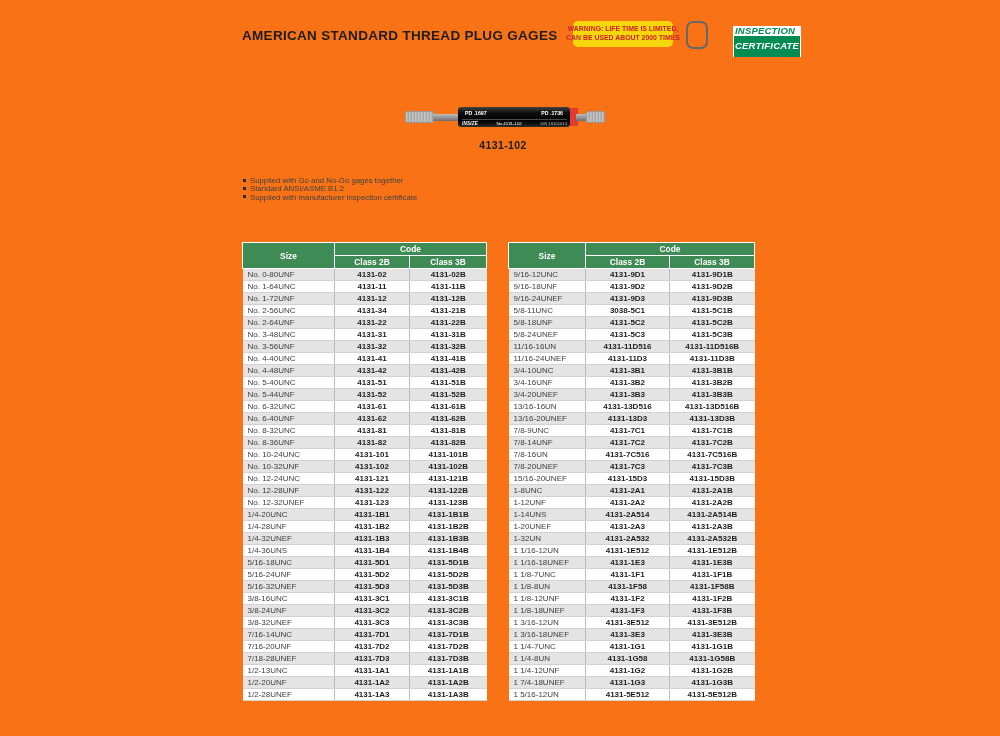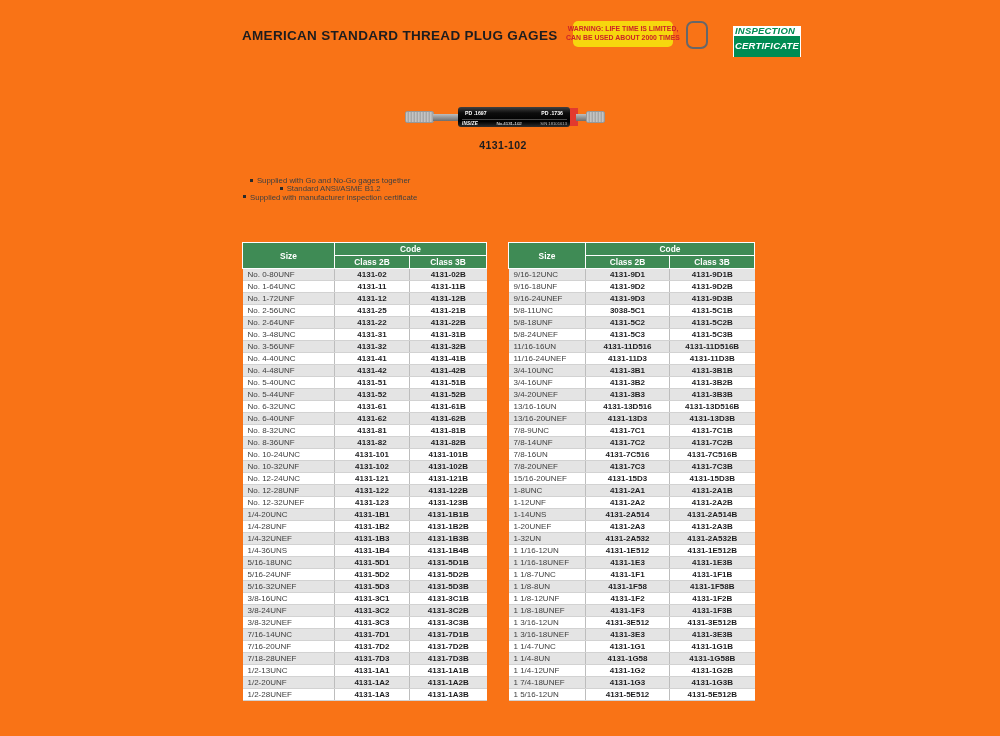--- a/index.html
+++ b/index.html
@@ -66,21 +66,21 @@
   .brand-mark { font-weight:bold; font-style:italic; font-size:4.6px; letter-spacing:0.2px; }
   .gage-sn { color:#b5b5b5; font-size:4.2px; }
   .red-band { position:absolute; left:165px; top:10px; width:8px; height:18px; background:#e23a2e; }
   .gage-caption {
     position:absolute; left:405px; top:139px; width:196px; text-align:center;
     font-size:10.5px; font-weight:bold; color:#1d1d1f; letter-spacing:0.4px;
   }
 
   
   .features { position:absolute; left:243px; top:177px; margin:0; padding:0; list-style:none; }
-  .features li { font-size:7.8px; color:#404040; line-height:8.3px; white-space:nowrap;text-align:center; }
+  .features li { font-size:7.8px; color:#404040; line-height:8.3px; white-space:nowrap; }
   .features li::before {
     content:""; display:inline-block; width:3px; height:3px; background:#2a2a2a;
     margin-right:4px; vertical-align:1.5px;
   }
 
   
   table.gage-table {
     position:absolute; top:242px; border-collapse:collapse; table-layout:fixed;
     border-spacing:0;
   }
@@ -179,21 +179,21 @@
           <td class="code-cell">4131-11</td>
           <td class="code-cell">4131-11B</td>
         </tr>
         <tr>
           <td class="size-cell">No. 1-72UNF</td>
           <td class="code-cell">4131-12</td>
           <td class="code-cell">4131-12B</td>
         </tr>
         <tr>
           <td class="size-cell">No. 2-56UNC</td>
-          <td class="code-cell">4131-25</td>
+          <td class="code-cell">4131-34</td>
           <td class="code-cell">4131-21B</td>
         </tr>
         <tr>
           <td class="size-cell">No. 2-64UNF</td>
           <td class="code-cell">4131-22</td>
           <td class="code-cell">4131-22B</td>
         </tr>
         <tr>
           <td class="size-cell">No. 3-48UNC</td>
           <td class="code-cell">4131-31</td>

